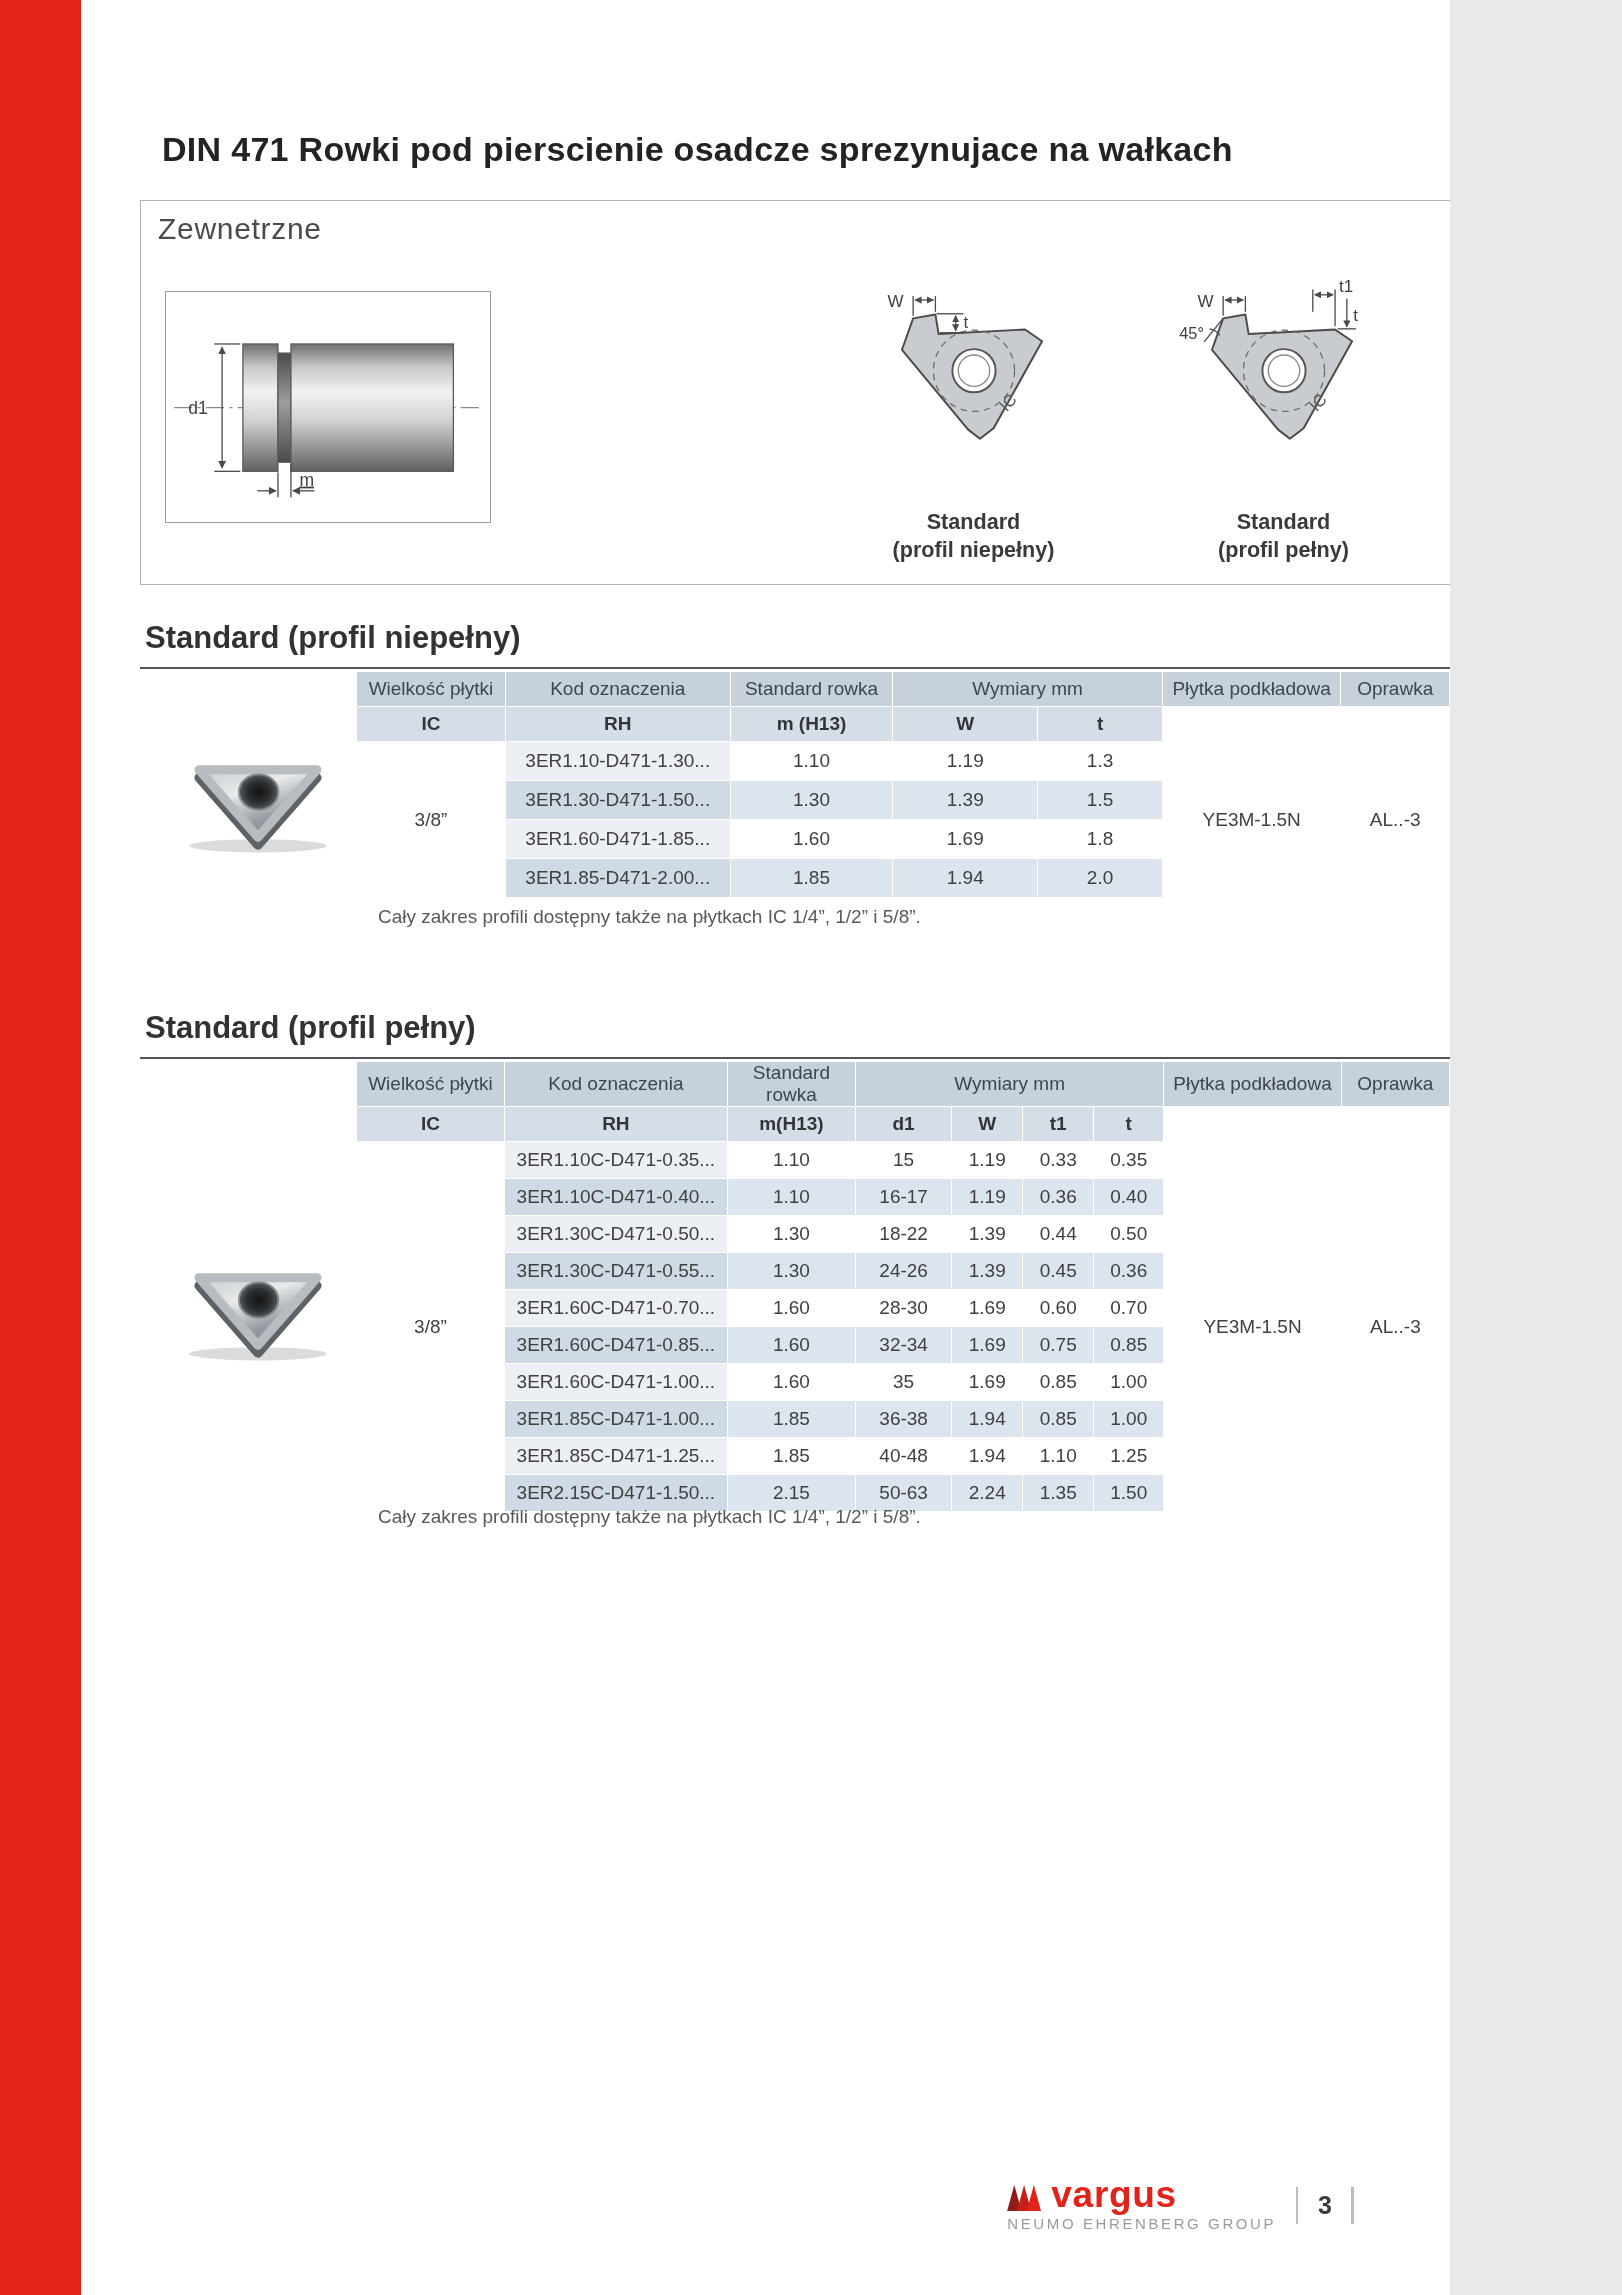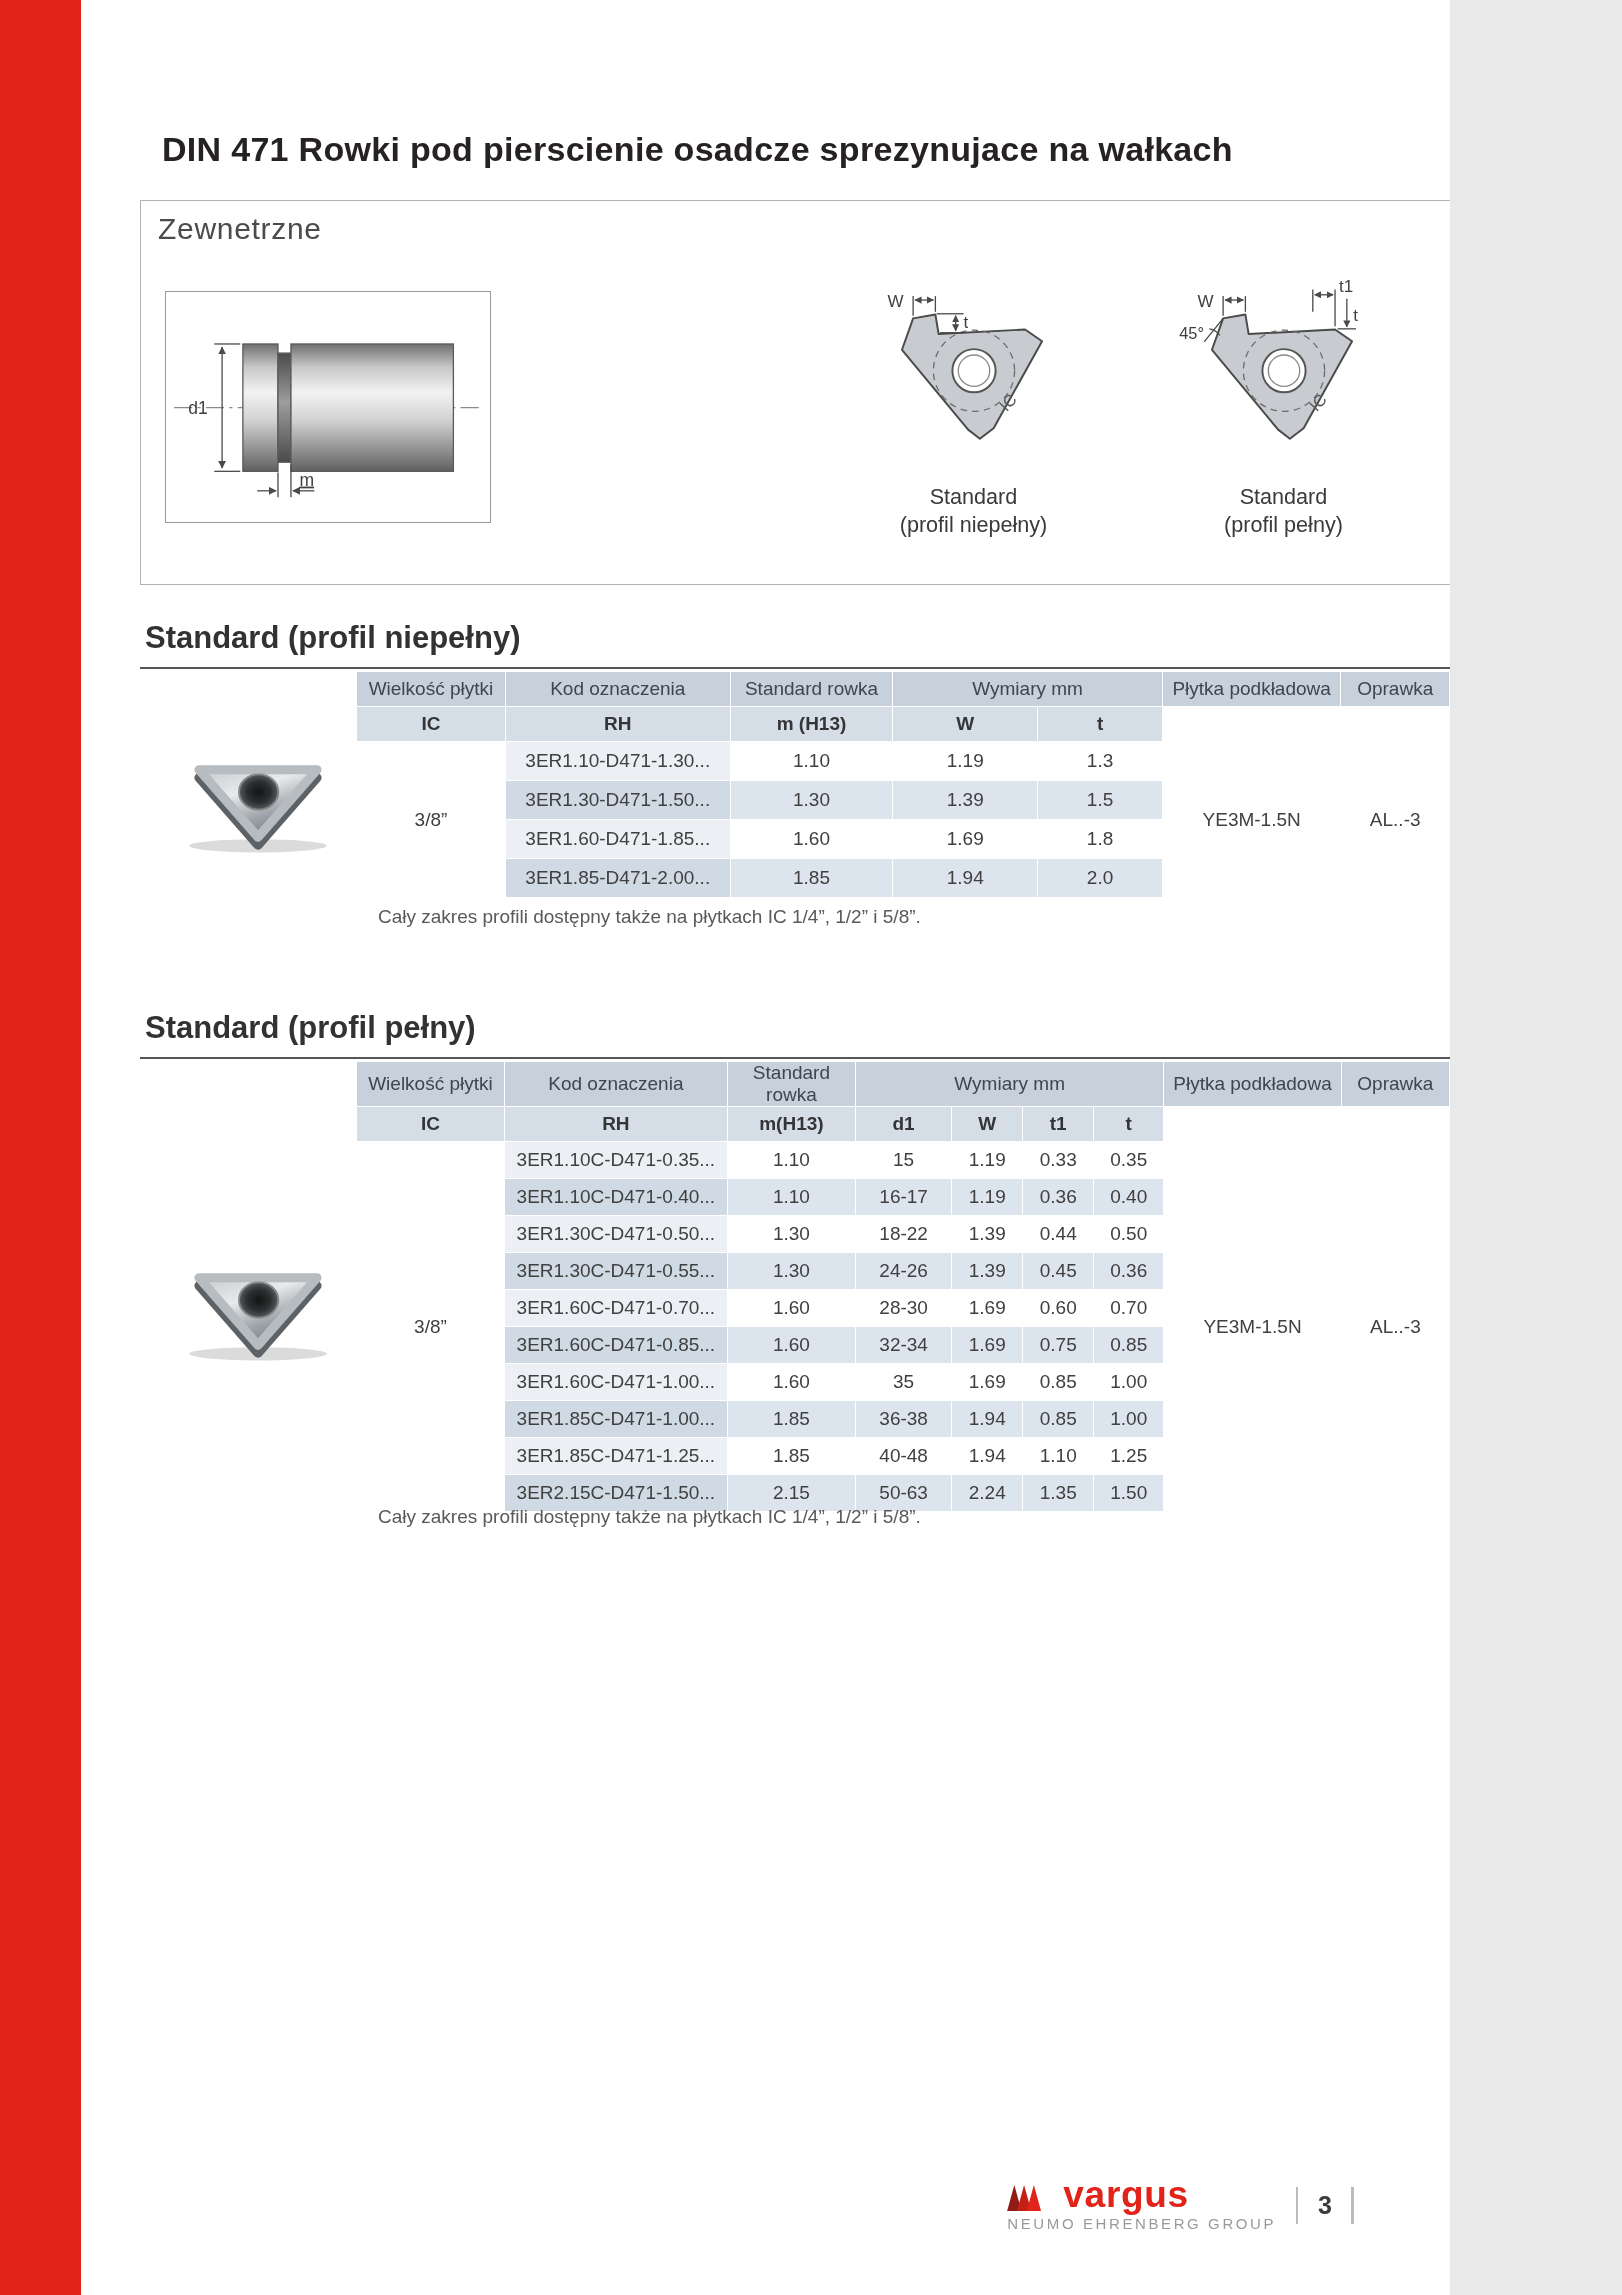--- a/index.html
+++ b/index.html
@@ -11,21 +11,21 @@
 
   
   .zew-box { position:absolute; left:140px; top:200px; width:1387px; height:385px; border:1.3px solid #b3b3b3; background:#fff; }
   .zew-label { position:absolute; left:17px; top:10.5px; font-size:30px; color:#4b4b4d; font-weight:400; letter-spacing:0.7px; }
   .shaft-fig { position:absolute; left:23.6px; top:90px; width:326px; height:232px; border:1.3px solid #9a9a9a; background:#fff; }
   .shaft-fig svg { width:100%; height:100%; display:block; }
   .insert-fig { position:absolute; top:65px; width:249px; text-align:center; }
   .insert-fig svg { width:236px; height:216px; display:block; margin:0 auto; }
   #insert-partial { left:708px; }
   #insert-full { left:1018px; }
-  .fig-cap { margin-top:1px; font-size:21.6px; font-weight:normal; color:#3a3a3c; line-height:1.3; }
+  .fig-cap { margin-top:26px; font-size:21.6px; font-weight:bold; color:#3a3a3c; line-height:1.3; }
 
   
   .sec-head { position:absolute; left:145px; font-size:31px; font-weight:bold; color:#323234;text-align:center; }
   #head1 { top:620px; }
   #head2 { top:1010px; }
   .sec-rule { position:absolute; left:140px; width:1387px; height:2px; background:#55565a; }
   #rule1 { top:667px; }
   #rule2 { top:1057px; }
 
   .note { position:absolute; left:378px; font-size:19px; color:#58595b; }
@@ -50,21 +50,21 @@
   .data-table td.span-cell { background:#ffffff !important; color:#404041; }
 
   .photo { position:absolute; left:169px; width:178px; height:118px; }
   #photo1 { top:737px; }
   #photo2 { top:1245px; }
   .photo svg { width:100%; height:100%; display:block; }
 
   
   .footer { position:absolute; top:2178px; right:96px; display:flex; align-items:center; gap:19.6px; }
   .logo { display:flex; flex-direction:column; }
-  .logo-row { display:flex; align-items:flex-end; gap:14px; }
+  .logo-row { display:flex; align-items:flex-end; gap:2px; }
   .logo-text { font-size:37px; font-weight:bold; color:#e2231a; letter-spacing:0.7px; line-height:0.9; }
   .logo-sub { font-size:15px; color:#9a9a9a; letter-spacing:2.6px; margin-top:3.9px; text-transform:uppercase; }
   .footer-sep { width:2.6px; height:37px; background:#b9bcbe; }
   .page-num { font-size:25px; font-weight:bold; color:#3b3b3d; }
 
   svg text { font-family:"Liberation Sans", sans-serif; }
 </style>
 </head>
 <body>
 

